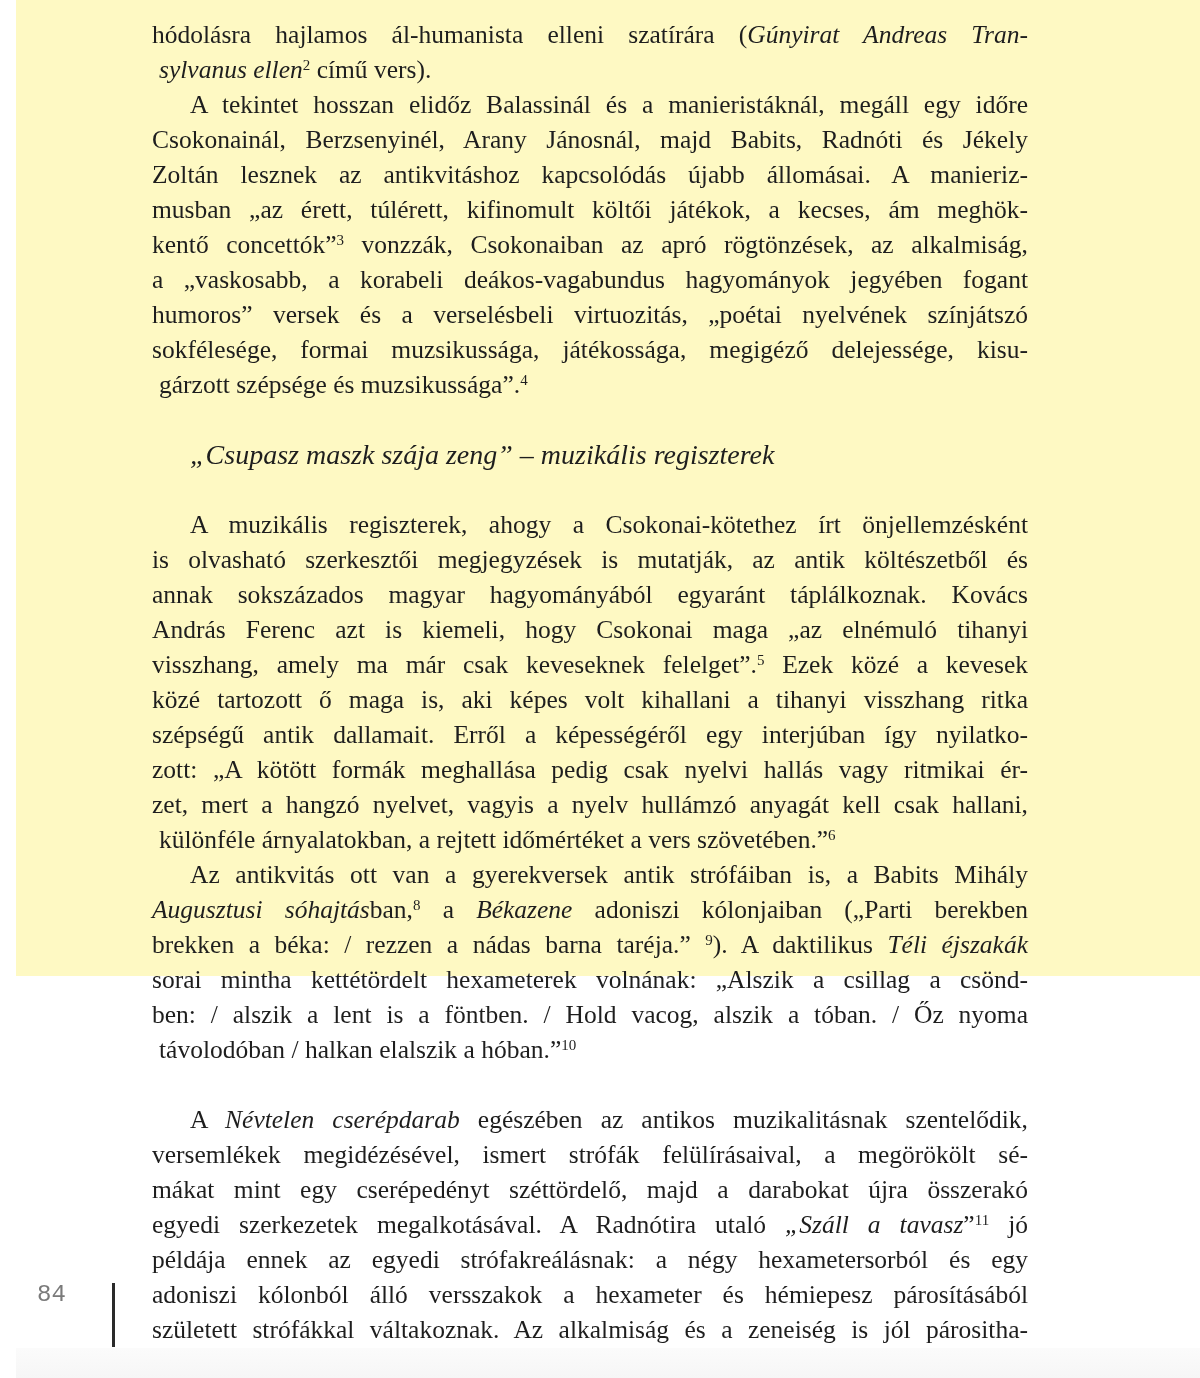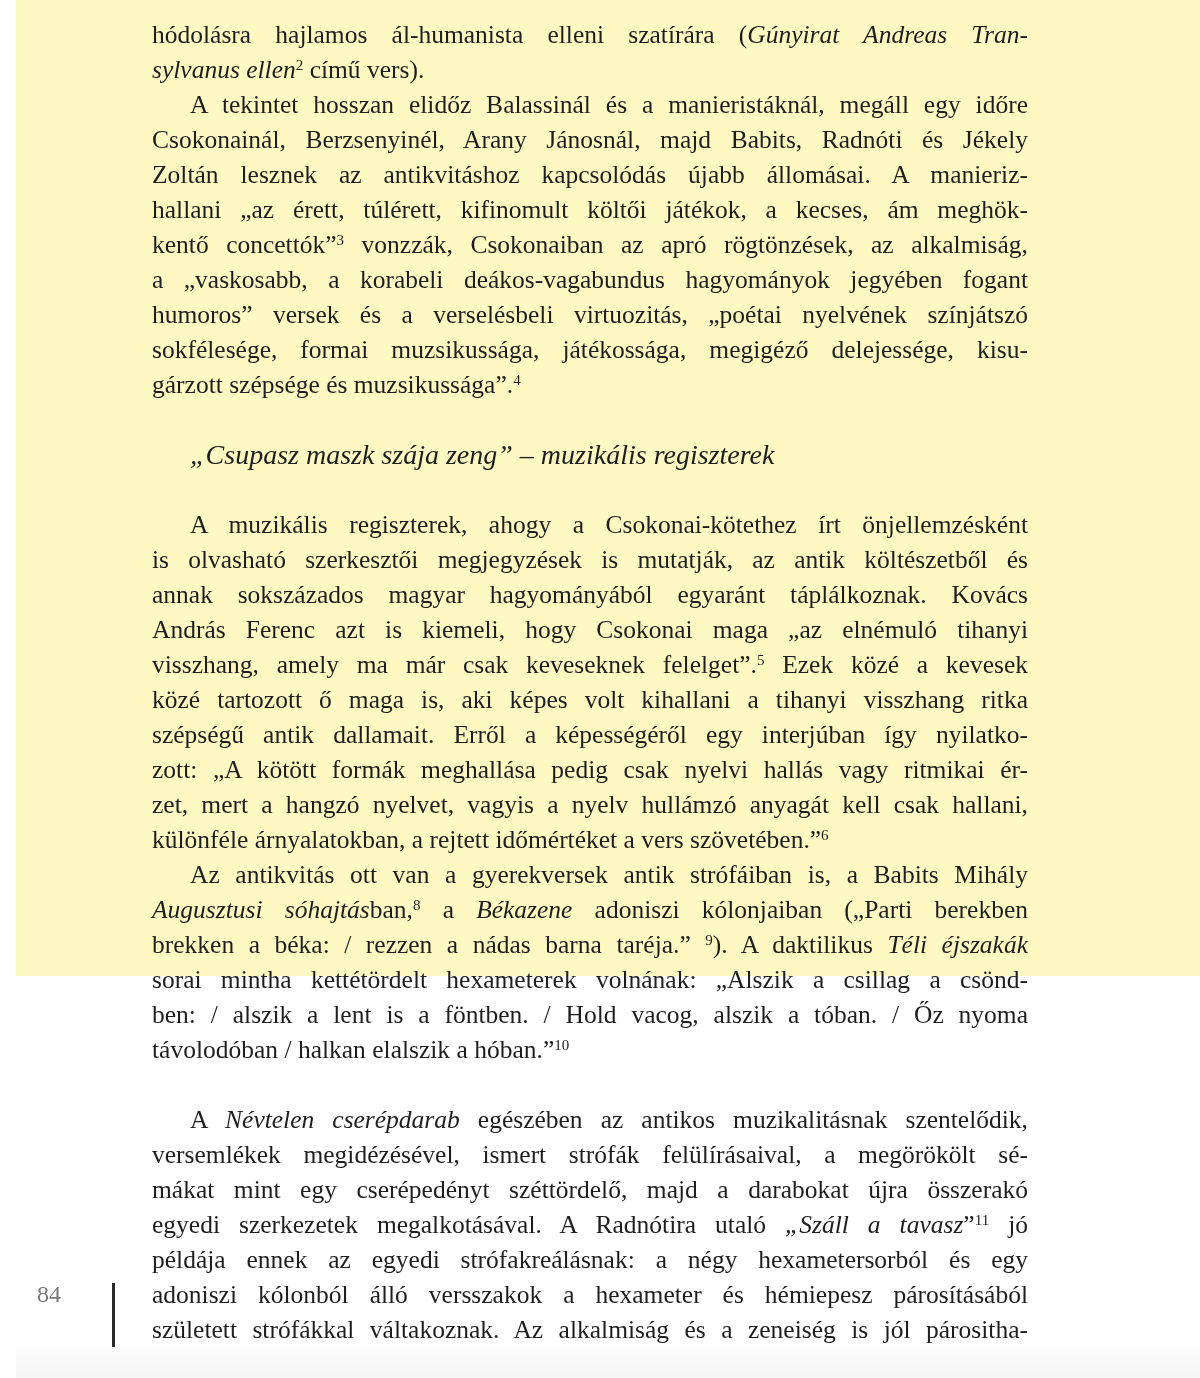--- a/index.html
+++ b/index.html
@@ -40,20 +40,21 @@
     .line {
       display: block;
       white-space: nowrap;
       text-align: justify;
       text-align-last: justify;
       height: 35px;
       overflow: visible;
     }
     .line.last {
       text-align-last: left;
+      margin-left: 7px;
     }
     .line.indent {
       text-indent: 38px;
     }
     .line i { font-style: italic; }
     sup {
       font-size: 15px;
       line-height: 0;
       vertical-align: 0.55em;
     }
@@ -65,21 +66,21 @@
       font-style: italic;
       font-size: 28px;
       line-height: 35px;
       color: #1e1e1e;
       white-space: nowrap;
     }
     .page-number {
       position: absolute;
       left: 21px;
       top: 1281px;
-      font-family: Liberation Serif, serif;
+      font-family: Liberation Mono, monospace;
       font-weight: 300;
       font-size: 24px;
       color: #7a7a7a;
       letter-spacing: 0px;
     }
     .margin-rule {
       position: absolute;
       left: 96px;
       top: 1283px;
       width: 3px;
@@ -94,21 +95,21 @@
 
   <div class="text-block" style="top:17px;">
     <span class="line"><span>hódolásra hajlamos ál-humanista elleni szatírára (</span><i>Gúnyirat Andreas Tran-</i></span>
     <span class="line last"><i>sylvanus ellen</i><sup>2</sup><span> című vers).</span></span>
   </div>
 
   <div class="text-block" style="top:87px;">
     <span class="line indent">A tekintet hosszan elidőz Balassinál és a manieristáknál, megáll egy időre</span>
     <span class="line">Csokonainál, Berzsenyinél, Arany Jánosnál, majd Babits, Radnóti és Jékely</span>
     <span class="line">Zoltán lesznek az antikvitáshoz kapcsolódás újabb állomásai. A manieriz-</span>
-    <span class="line">hallani „az érett, túlérett, kifinomult költői játékok, a kecses, ám meghök-</span>
+    <span class="line">musban „az érett, túlérett, kifinomult költői játékok, a kecses, ám meghök-</span>
     <span class="line"><span>kentő concettók”</span><sup>3</sup><span> vonzzák, Csokonaiban az apró rögtönzések, az alkalmiság,</span></span>
     <span class="line">a „vaskosabb, a korabeli deákos-vagabundus hagyományok jegyében fogant</span>
     <span class="line">humoros” versek és a verselésbeli virtuozitás, „poétai nyelvének színjátszó</span>
     <span class="line">sokfélesége, formai muzsikussága, játékossága, megigéző delejessége, kisu-</span>
     <span class="line last"><span>gárzott szépsége és muzsikussága”.</span><sup>4</sup></span>
   </div>
 
   <div class="heading">„Csupasz maszk szája zeng” – muzikális regiszterek</div>
 
   <div class="text-block" style="top:507px;">

